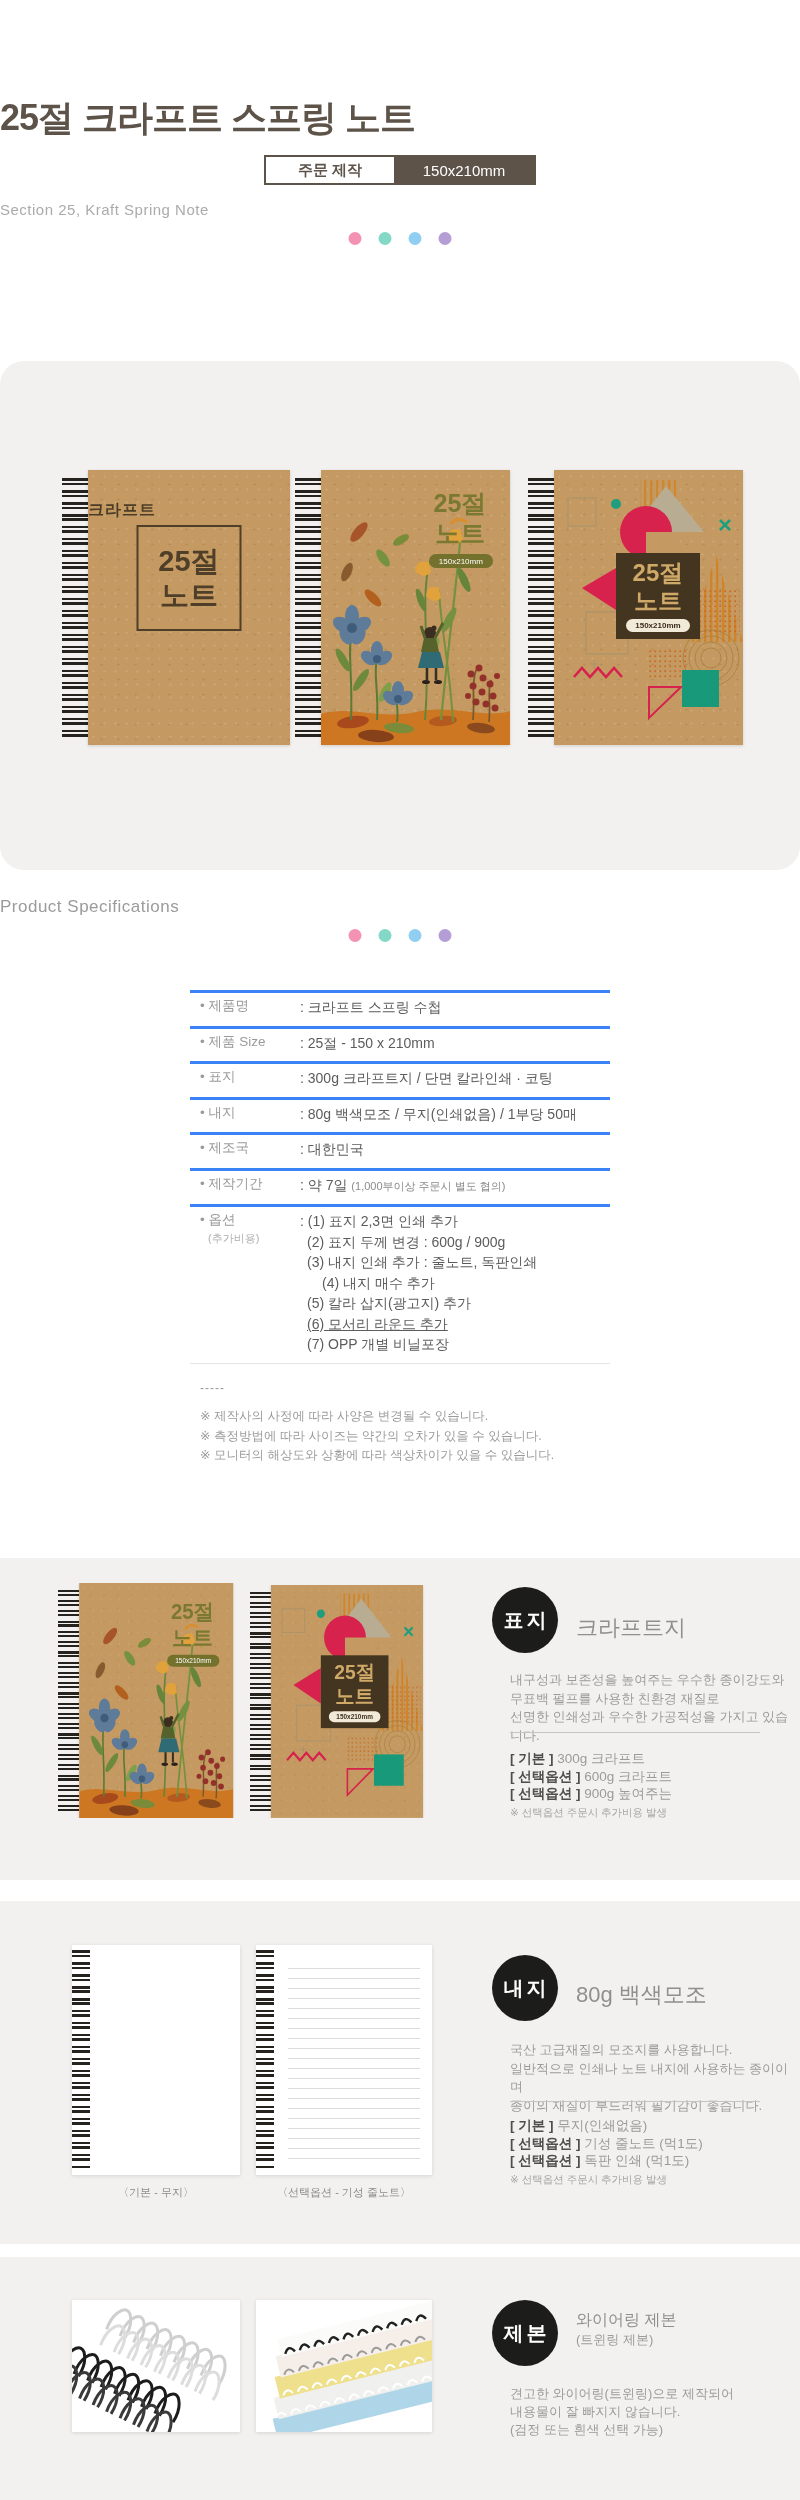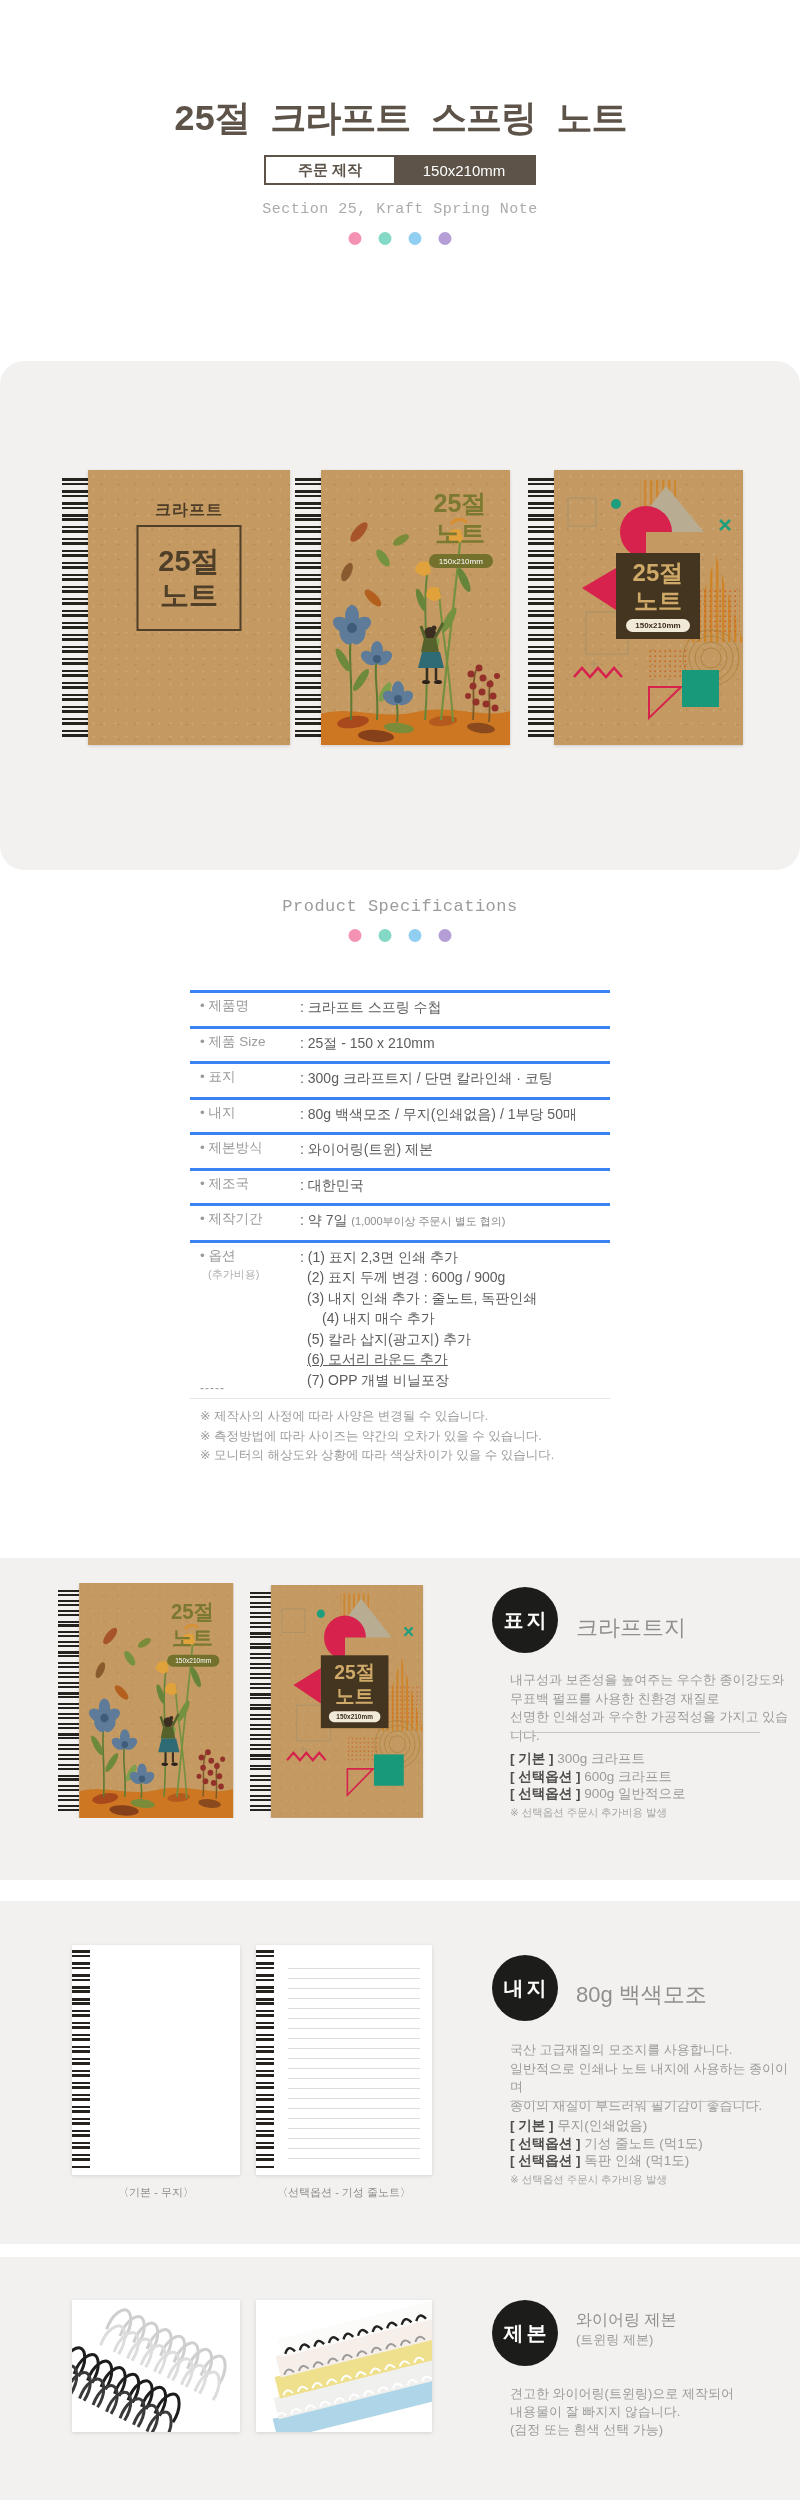--- a/index.html
+++ b/index.html
@@ -1,19 +1,19 @@
 <!DOCTYPE html>
 <html><head>
 <meta charset="utf-8">
 <style>
   html,body{margin:0;padding:0;background:#ffffff;}
   .page{position:relative;width:800px;height:2500px;background:#ffffff;overflow:hidden;
         font-family:"Liberation Sans","DejaVu Sans",sans-serif;}
   .abs{position:absolute;}
-  .center-text{text-align:center;width:100%;font-family:Liberation Mono, monospace;}
+  .center-text{text-align:left;width:100%;}
 
   
   .main-title{top:94px;font-size:36px;font-weight:bold;color:#5d5349;letter-spacing:-1px;}
   .order-badge{top:155px;left:50%;transform:translateX(-50%);display:flex;height:30px;
                border:2px solid #5d5349;box-sizing:border-box;}
   .order-badge .b-left{width:128px;background:#ffffff;color:#5d5349;font-weight:bold;font-size:15px;
                display:flex;align-items:center;justify-content:center;}
   .order-badge .b-right{width:140px;background:#5d5349;color:#ffffff;font-size:15px;
                display:flex;align-items:center;justify-content:center;}
   .subtitle{top:201px;font-size:15px;color:#ababab;letter-spacing:.5px;}
@@ -282,24 +282,20 @@
         <div class="spec-label">• 제품 Size</div>
         <div class="spec-value">: 25절 - 150 x 210mm</div>
       </div>
     <div class="spec-row">
         <div class="spec-label">• 표지</div>
         <div class="spec-value">: 300g 크라프트지 / 단면 칼라인쇄 · 코팅</div>
       </div>
     <div class="spec-row">
         <div class="spec-label">• 내지</div>
         <div class="spec-value">: 80g 백색모조 / 무지(인쇄없음) / 1부당 50매</div>
-      </div>
-    <div class="spec-row">
-        <div class="spec-label">• 제본방식</div>
-        <div class="spec-value">: 와이어링(트윈) 제본</div>
       </div>
     <div class="spec-row">
         <div class="spec-label">• 제조국</div>
         <div class="spec-value">: 대한민국</div>
       </div>
     <div class="spec-row">
       <div class="spec-label">• 제작기간</div>
       <div class="spec-value"><span>: 약 7일</span> <span class="small">(1,000부이상 주문시 별도 협의)</span></div>
     </div>
     <div class="spec-row">
@@ -476,21 +472,21 @@
     <div class="sec-title" style="top:55px;">크라프트지</div>
     <div class="sec-desc" style="top:113px;">
       <div>내구성과 보존성을 높여주는 우수한 종이강도와</div>
       <div>무표백 펄프를 사용한 친환경 재질로</div>
       <div>선명한 인쇄성과 우수한 가공적성을 가지고 있습니다.</div>
     </div>
     <div class="sec-rule" style="top:174px;"></div>
     <div class="sec-options" style="top:192px;">
       <div><b>[ 기본 ]</b> <span>300g 크라프트</span></div>
       <div><b>[ 선택옵션 ]</b> <span>600g 크라프트</span></div>
-      <div><b>[ 선택옵션 ]</b> <span>900g 일반적으로</span></div>
+      <div><b>[ 선택옵션 ]</b> <span>900g 높여주는</span></div>
     </div>
     <div class="sec-note" style="top:248px;">※ 선택옵션 주문시 추가비용 발생</div>
   </div>
 
   <div class="band band3">
     <div class="inner-page" style="left:72px;top:44px;width:168px;height:230px;">
       <div class="spiral small" style="top:2%;bottom:2%;"></div>
       <div class="paper"></div>
     </div>
     <div class="inner-page" style="left:256px;top:44px;width:176px;height:230px;">

